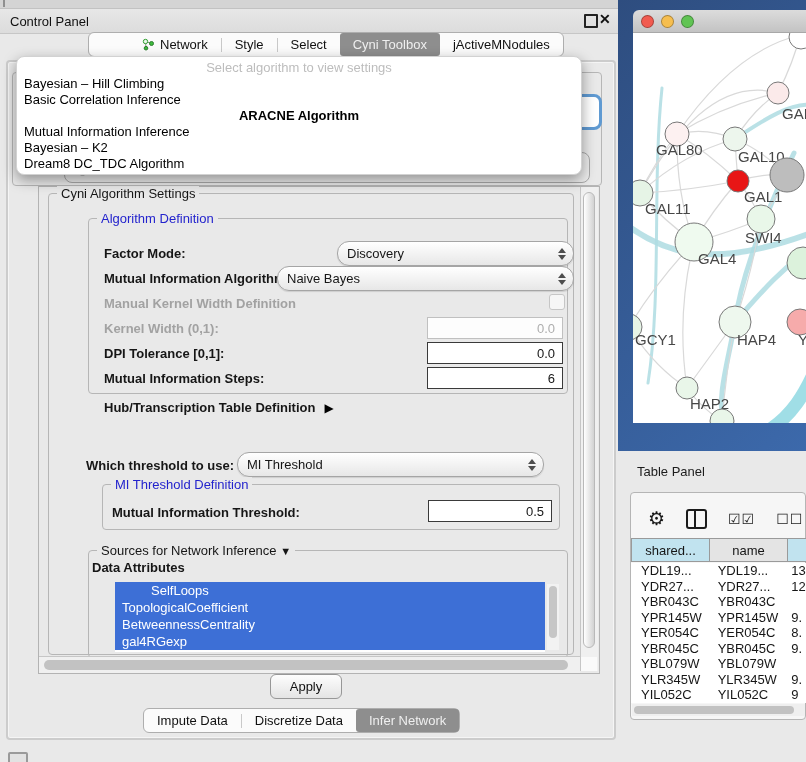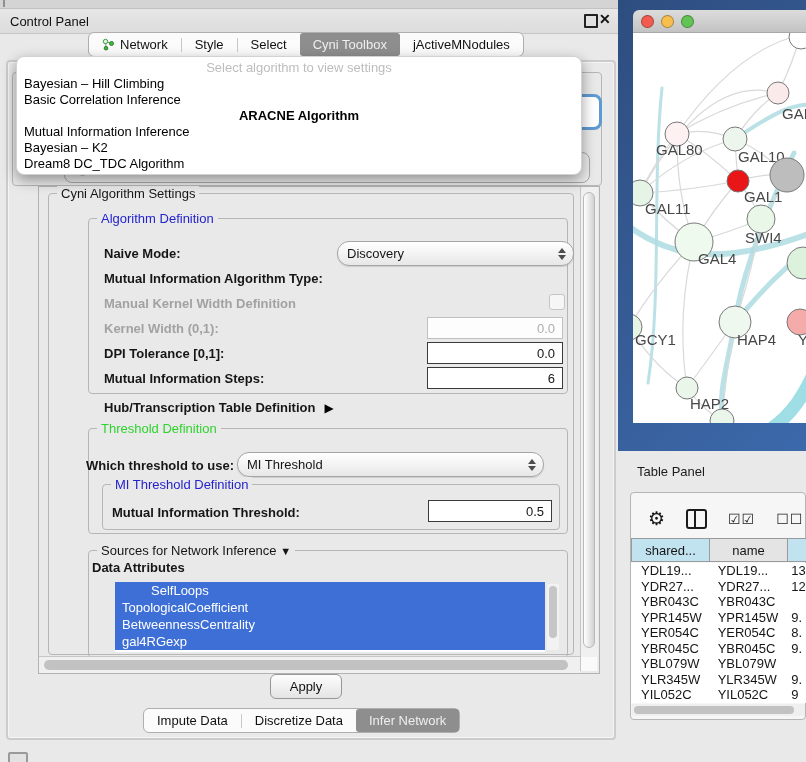--- a/index.html
+++ b/index.html
@@ -89,21 +89,21 @@
   <div class="abs corner-tick"></div>
 
   <div class="abs titlebar" style="z-index:2;">
     <span class="t">Control Panel</span>
   </div>
   <div class="abs float-box" style="z-index:3;"></div>
   <div class="abs close-x" style="z-index:3;">✕</div>
 
   <div class="abs panel-frame"></div>
 
-  <div class="abs tabbar" style="left:88px;top:32px;z-index:4;">
+  <div class="abs tabbar" style="left:88px;top:32px;z-index:4;padding-left:40px;">
       <div class="tab">
         <svg width="13" height="13" viewBox="0 0 13 13">
           <line x1="3.5" y1="3.5" x2="9.5" y2="5.5" stroke="#8a8a8a" stroke-width="1"></line>
           <line x1="3.5" y1="3.5" x2="4" y2="10" stroke="#8a8a8a" stroke-width="1"></line>
           <circle cx="3.5" cy="3.5" r="2.2" fill="#eaf7ea" stroke="#2f9e2f"></circle>
           <circle cx="9.5" cy="5.5" r="2" fill="#3dbb3d" stroke="#2f7e2f"></circle>
           <circle cx="4" cy="10.2" r="1.8" fill="#3dbb3d" stroke="#2f7e2f"></circle>
         </svg>
         <span>Network</span>
       </div>
@@ -143,51 +143,55 @@
   <div class="abs" style="left:38px;top:186px;width:560px;height:486px;border:1px solid #b3b3b3;"></div>
 
   <div class="abs gbox" style="left:48px;top:193px;width:524px;height:460px;">
     <span class="glab">Cyni Algorithm Settings</span>
   </div>
 
   <div class="abs gbox" style="left:88px;top:218px;width:478px;height:174px;">
     <span class="glab blue">Algorithm Definition</span>
   </div>
 
-  <div class="abs lbl" style="left:104px;top:246px;">Naive Mode:</div>
+  <div class="abs lbl" style="left:104px;top:246px;">Factor Mode:</div>
   <div class="abs combo" style="left:337px;top:241px;width:226px;height:23px;">
     <span>Discovery</span>
     <span class="stepper">
         <span class="tri-u"></span>
         <span class="tri-d"></span>
       </span>
   </div>
 
   <div class="abs lbl" style="left:104px;top:271px;">Mutual Information Algorithm Type:</div>
+  <div class="abs combo" style="left:277px;top:266px;width:286px;height:23px;">
+    <span>Naive Bayes</span>
+    <span class="stepper">
+        <span class="tri-u"></span>
+        <span class="tri-d"></span>
+      </span>
+  </div>
 
   <div class="abs lbl dis" style="left:104px;top:296px;">Manual Kernel Width Definition</div>
   <div class="abs checkbox" style="left:549px;top:294px;"></div>
 
   <div class="abs lbl dis" style="left:104px;top:321px;">Kernel Width (0,1):</div>
   <div class="abs field dis" style="left:427px;top:317px;width:136px;height:22px;box-sizing:border-box;">0.0</div>
 
   <div class="abs lbl" style="left:104px;top:346px;">DPI Tolerance [0,1]:</div>
   <div class="abs field" style="left:427px;top:342px;width:136px;height:22px;box-sizing:border-box;">0.0</div>
 
   <div class="abs lbl" style="left:104px;top:371px;">Mutual Information Steps:</div>
   <div class="abs field" style="left:427px;top:367px;width:136px;height:22px;box-sizing:border-box;">6</div>
 
   <div class="abs" style="left:104px;top:400px;display:flex;align-items:center;gap:9px;">
     <span class="lbl">Hub/Transcription Table Definition</span>
     <span class="arrow-right">▶</span>
   </div>
 
-  <div class="abs gbox" style="left:88px;top:428px;width:478px;height:104px;">
-    <span class="glab green">Threshold Definition</span>
-  </div>
   <div class="abs lbl" style="left:86px;top:458px;">Which threshold to use:</div>
   <div class="abs combo" style="left:237px;top:452px;width:296px;height:23px;">
     <span>MI Threshold</span>
     <span class="stepper">
         <span class="tri-u"></span>
         <span class="tri-d"></span>
       </span>
   </div>
 
   <div class="abs gbox" style="left:102px;top:484px;width:456px;height:44px;">

